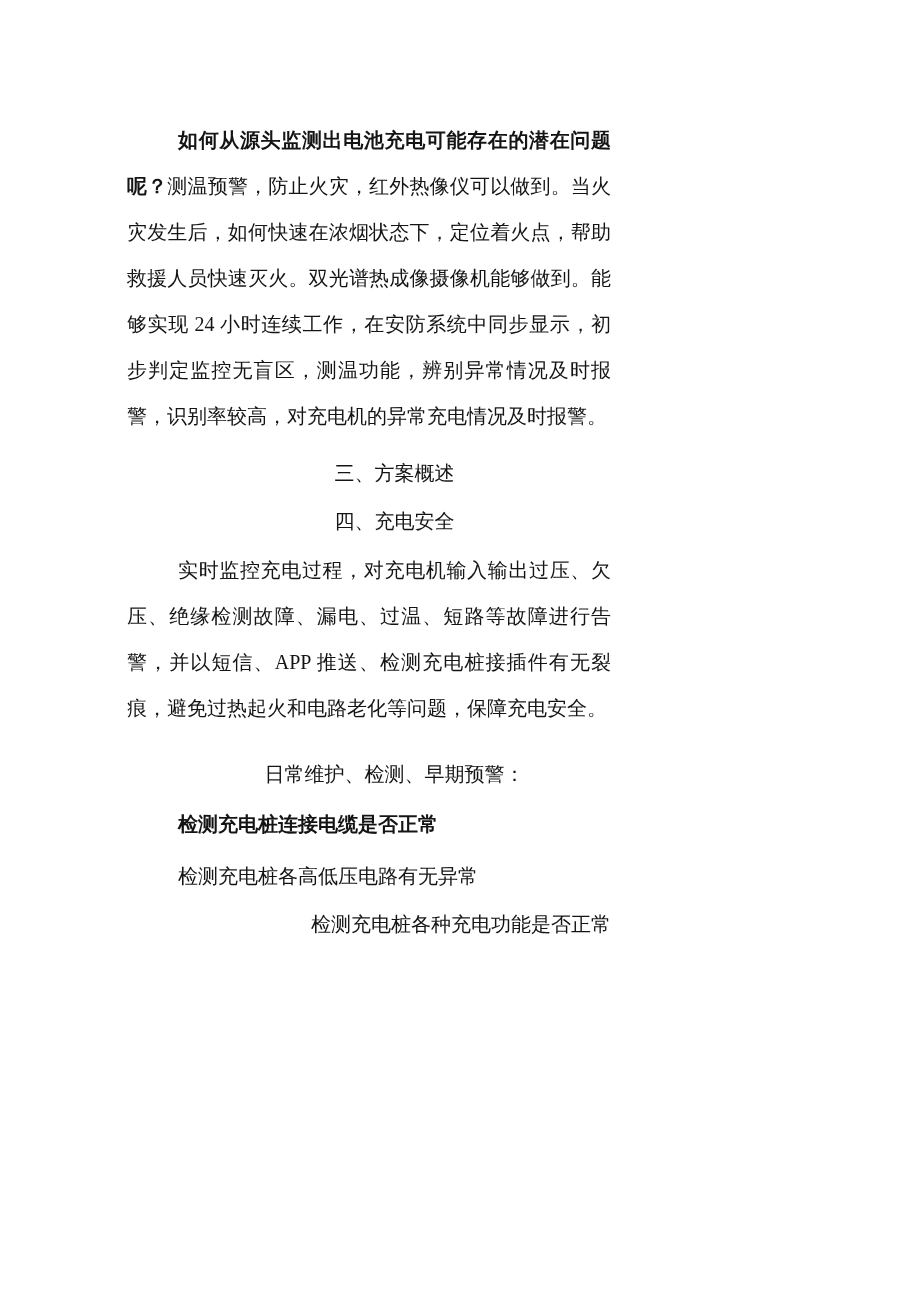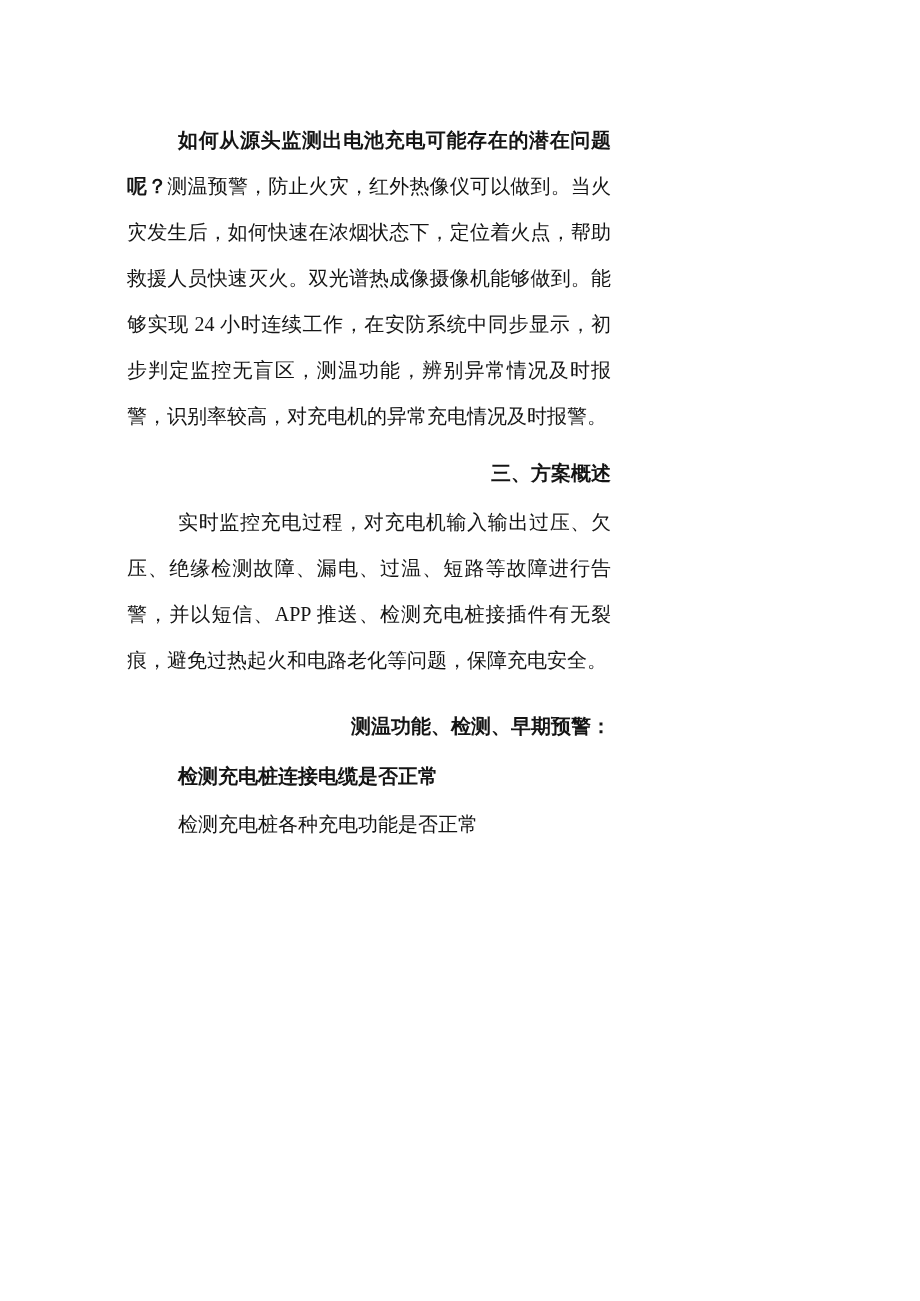--- a/index.html
+++ b/index.html
@@ -24,51 +24,53 @@
     margin: 0;
     text-align: justify;
     text-justify: inter-character;
     text-indent: 51px;
   }
   .lead-bold {
     font-weight: bold;
   }
   .heading {
     margin: 11px 0 0 0;
-    font-weight: bold;
+    font-weight: normal;
     text-indent: 51px;
-    text-align: right;
+    text-align: center;
   }
   .heading.h4 { margin-top: 2px; }
   .para.p3 { margin-top: 3px; }
   .heading.maint { margin-top: 20px; }
   .check {
     margin: 0;
     text-indent: 51px;
     text-align: left;
   }
   .check.c1 { margin-top: 4px; font-weight: bold; }
   .check.c2 { margin-top: 6px; }
   .check.c3 { margin-top: 9px; }
-  .check.c4 { margin-top: 2px; }
+  .check.c4 { margin-top: 2px; text-align: right; }
 </style>
 </head>
 <body>
 
 <div class="page">
 
   <p class="para"><span class="lead-bold">如何从源头监测出电池充电可能存在的潜在问题呢？</span><span>测温预警，防止火灾，红外热像仪可以做到。当火灾发生后，如何快速在浓烟状态下，定位着火点，帮助救援人员快速灭火。双光谱热成像摄像机能够做到。能够实现 24 小时连续工作，在安防系统中同步显示，初步判定监控无盲区，测温功能，辨别异常情况及时报警，识别率较高，对充电机的异常充电情况及时报警。</span></p>
 
   <p class="heading h3">三、方案概述</p>
 
 
+  <p class="heading h4">四、充电安全</p>
 
   <p class="para p3">实时监控充电过程，对充电机输入输出过压、欠压、绝缘检测故障、漏电、过温、短路等故障进行告警，并以短信、APP 推送、检测充电桩接插件有无裂痕，避免过热起火和电路老化等问题，保障充电安全。</p>
 
-  <p class="heading maint">测温功能、检测、早期预警：</p>
+  <p class="heading maint">日常维护、检测、早期预警：</p>
 
   <p class="check c1">检测充电桩连接电缆是否正常</p>
 
+  <p class="check c2">检测充电桩各高低压电路有无异常</p>
 
 
   <p class="check c4">检测充电桩各种充电功能是否正常</p>
 
 </div>
 
 </body></html>

